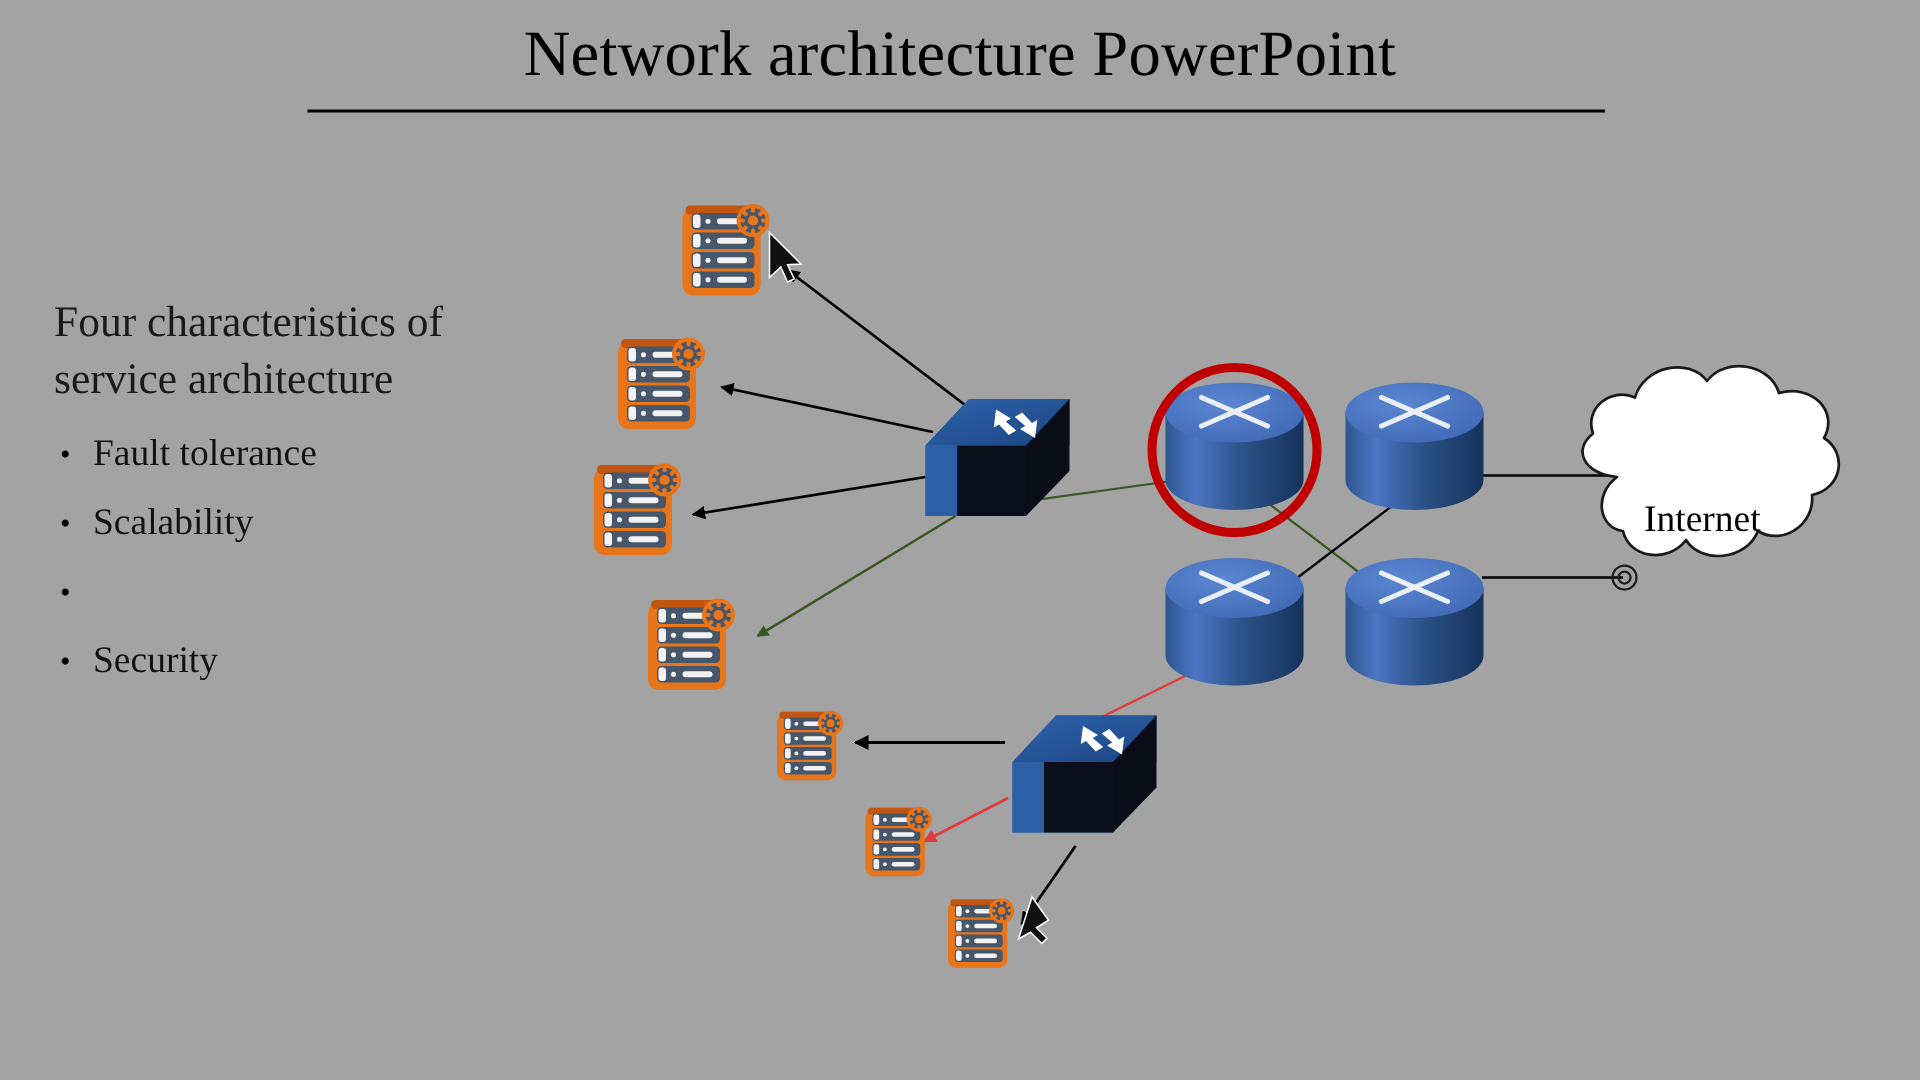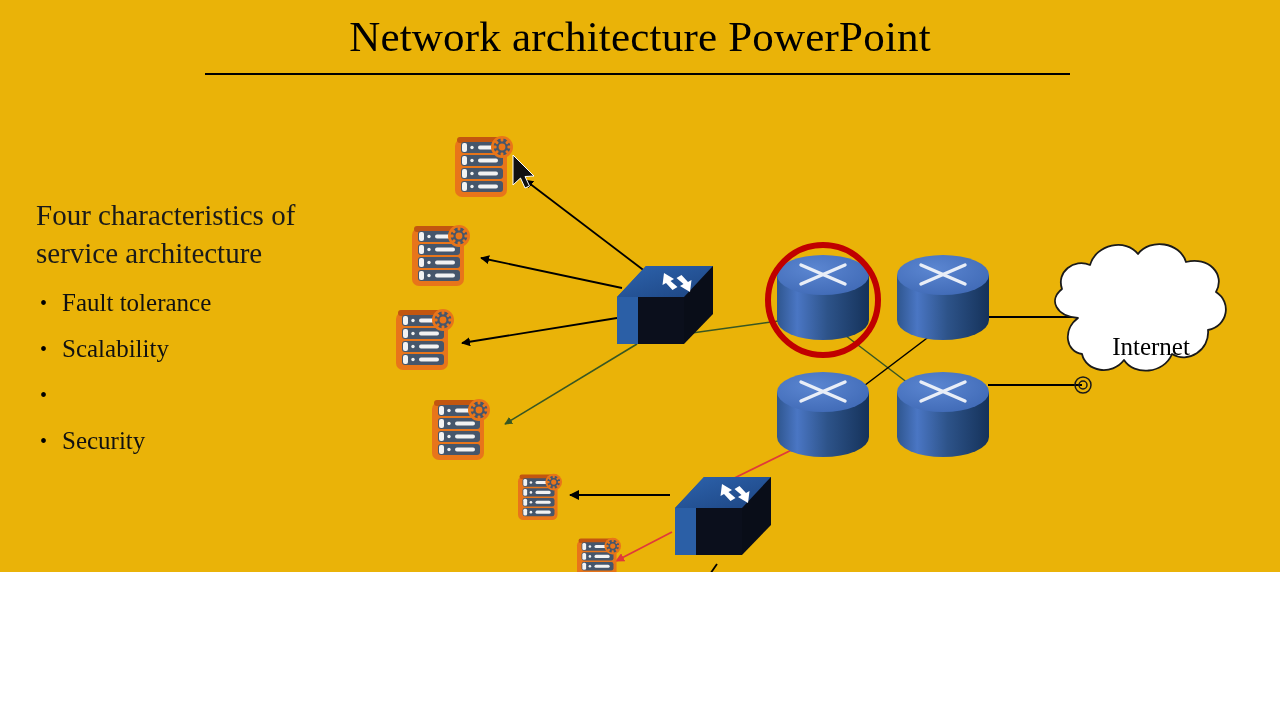--- a/index.html
+++ b/index.html
@@ -3,22 +3,22 @@
 <meta charset="utf-8">
 <style>
   html, body {
     margin: 0;
     padding: 0;
     background: #ffffff;
   }
   #slide {
     position: relative;
     width: 1280px;
-    height: 572px;
-    background: #eab308;
+    height: 720px;
+    background: #a3a3a3;
     overflow: hidden;
     font-family: "Liberation Serif", serif;
   }
   #slide-title {
     position: absolute;
     left: 0;
     top: 10px;
     width: 1280px;
     text-align: center;
     font-family: "Liberation Serif", serif;
@@ -75,21 +75,21 @@
     left: 0;
     top: 0;
     width: 1280px;
     height: 720px;
   }
   #cloud-label {
     position: absolute;
     left: 1096px;
     top: 333px;
     width: 110px;
-    text-align: center;
+    text-align: left;
     font-family: "Liberation Serif", serif;
     font-size: 25px;
     color: #000;
   }
 </style>
 </head>
 <body>
 
 <div id="slide">
 

